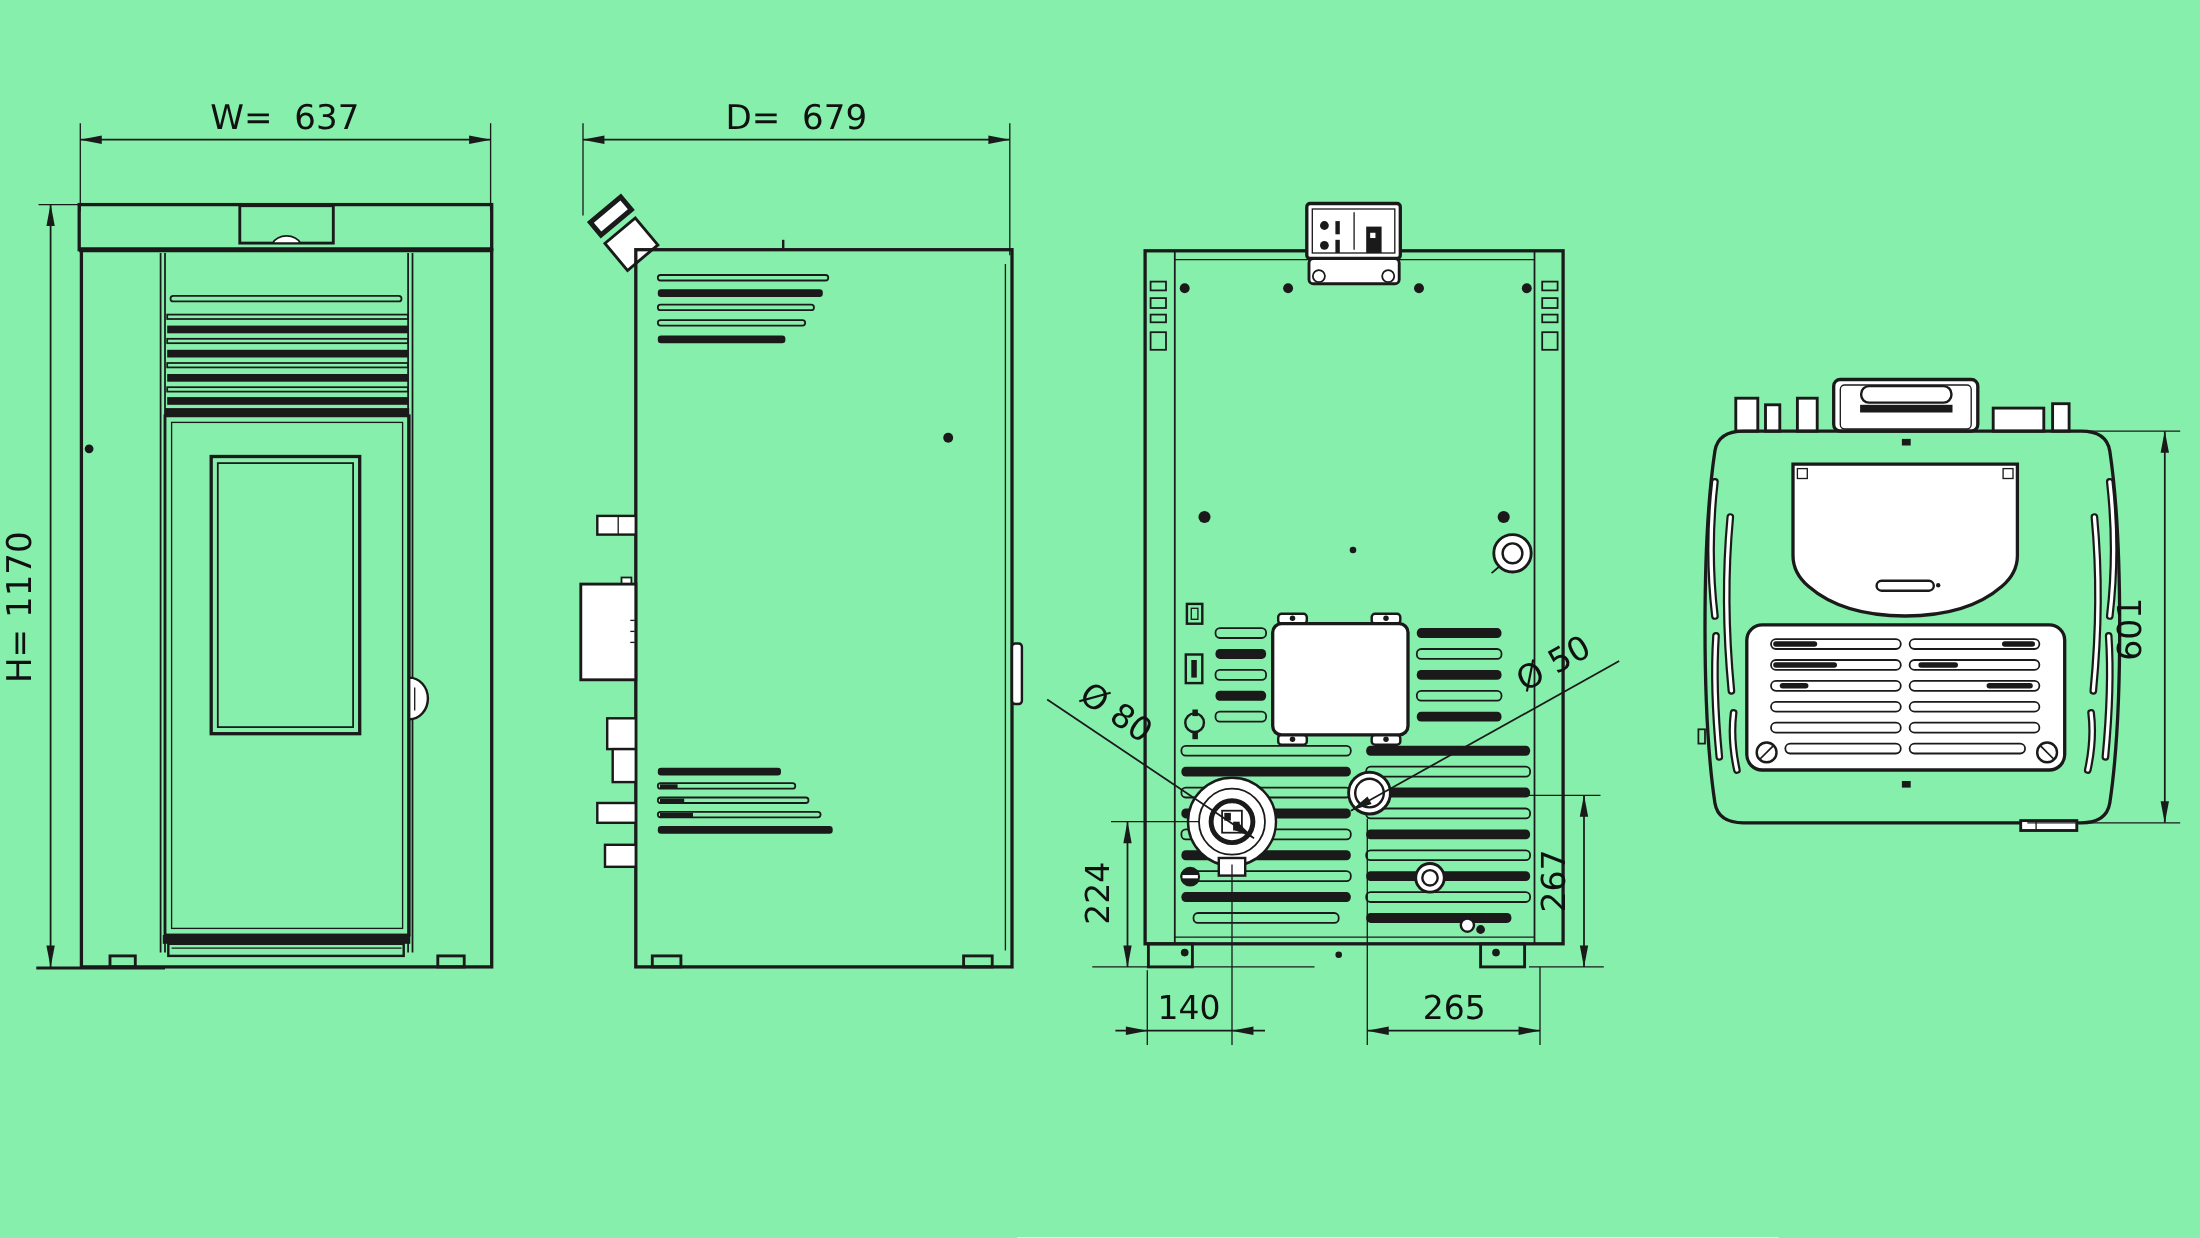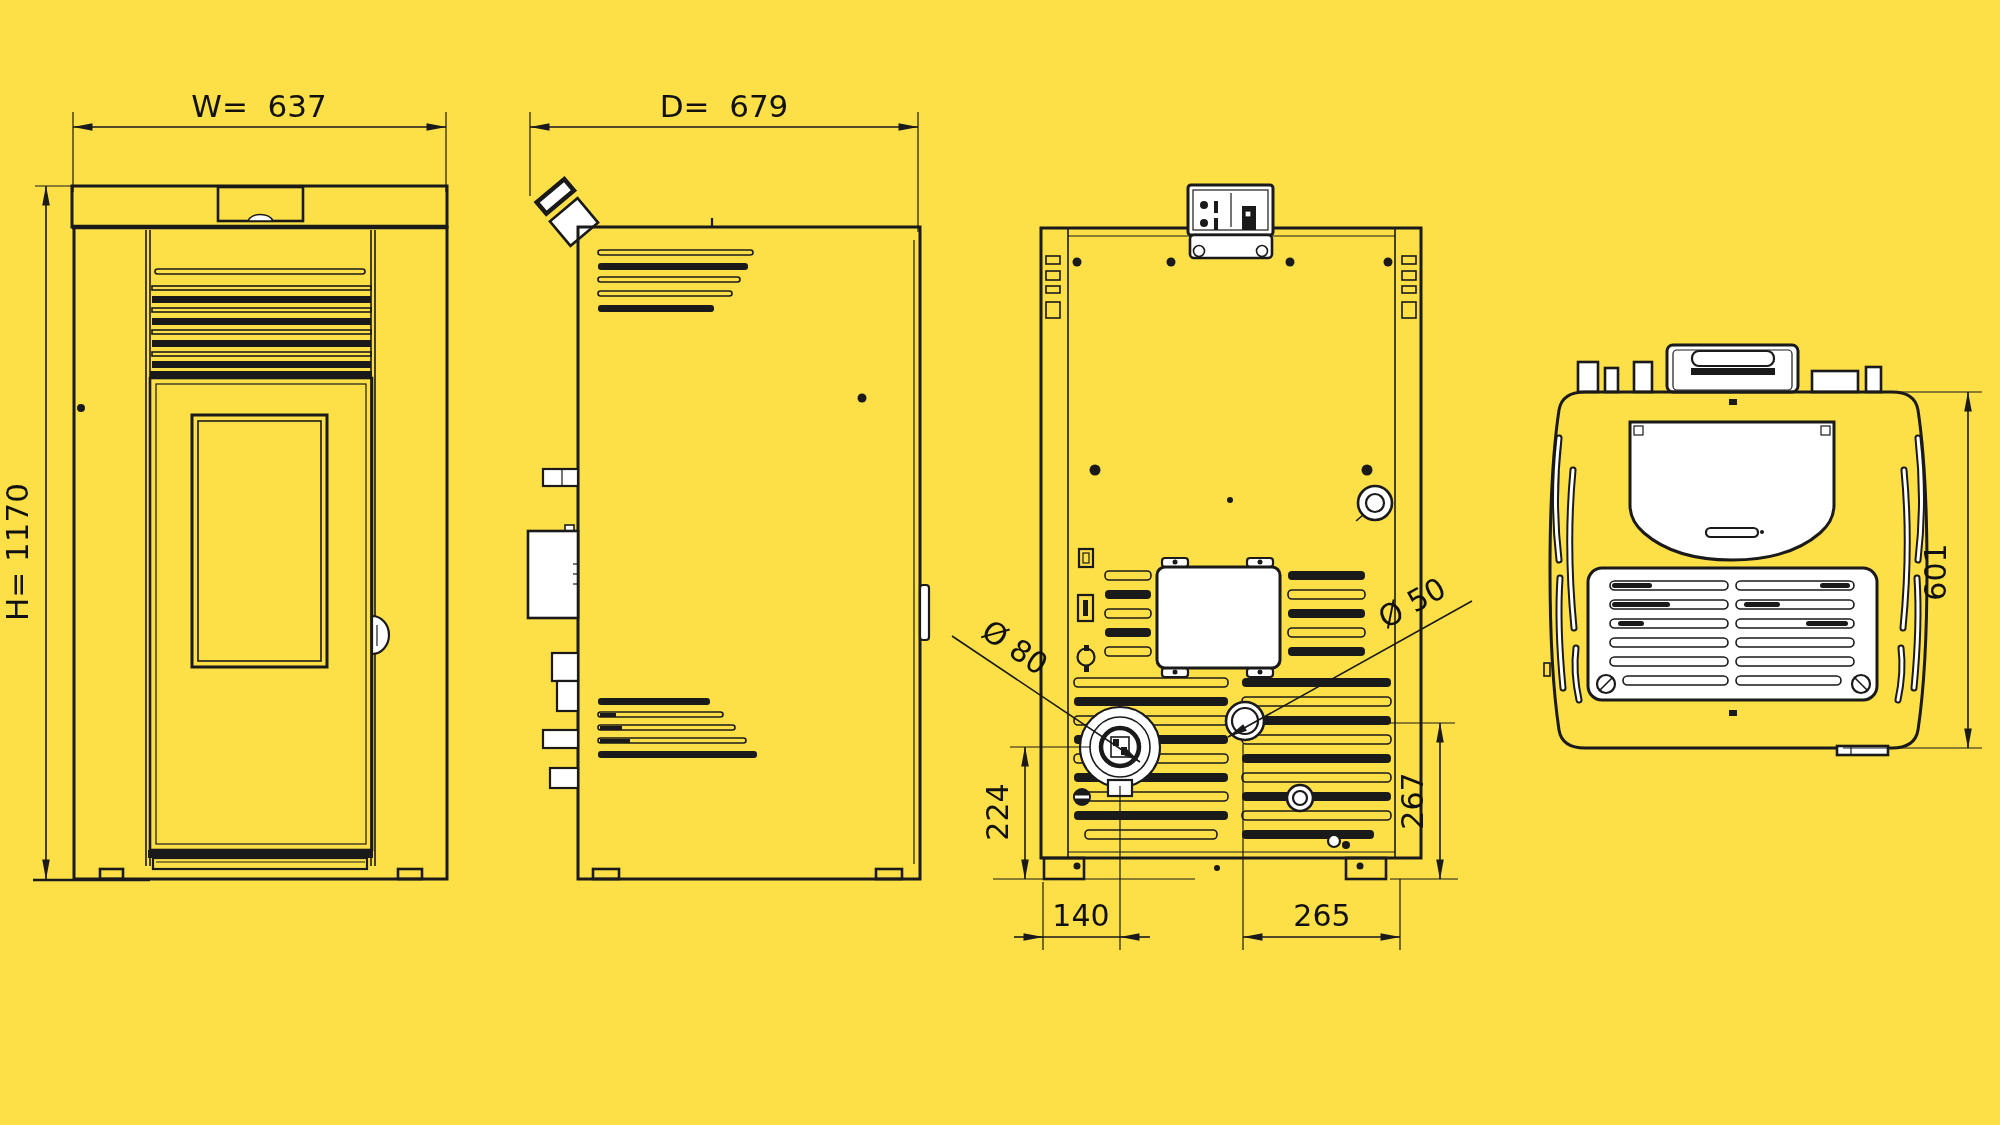--- a/index.html
+++ b/index.html
@@ -1,16 +1,16 @@
 <!DOCTYPE html>
 <html><head>
 <meta charset="utf-8">
 <style>
   html,body{margin:0;padding:0;background:#fff;}
-  #page{position:relative;width:2000px;height:1125px;background:#fde047;overflow:hidden;}
+  #page{position:relative;width:2000px;height:1125px;background:#86efac;overflow:hidden;}
   svg{display:block;}
   .o{fill:none;stroke:#1a1a1a;}
   .w{fill:#fff;stroke:#1a1a1a;}
   .f{fill:#1a1a1a;stroke:none;}
   .s1{stroke-width:1.2px;} .s15{stroke-width:1.6px;} .s2{stroke-width:2.2px;}
   .s25{stroke-width:2.6px;} .s3{stroke-width:3px;} .s4{stroke-width:4.5px;}
   .dim{font-family:"DejaVu Sans","Liberation Sans",sans-serif;font-size:30px;fill:#111;}
   .dimbig{font-family:"DejaVu Sans","Liberation Sans",sans-serif;font-size:31px;fill:#111;}
 </style>
 </head>

